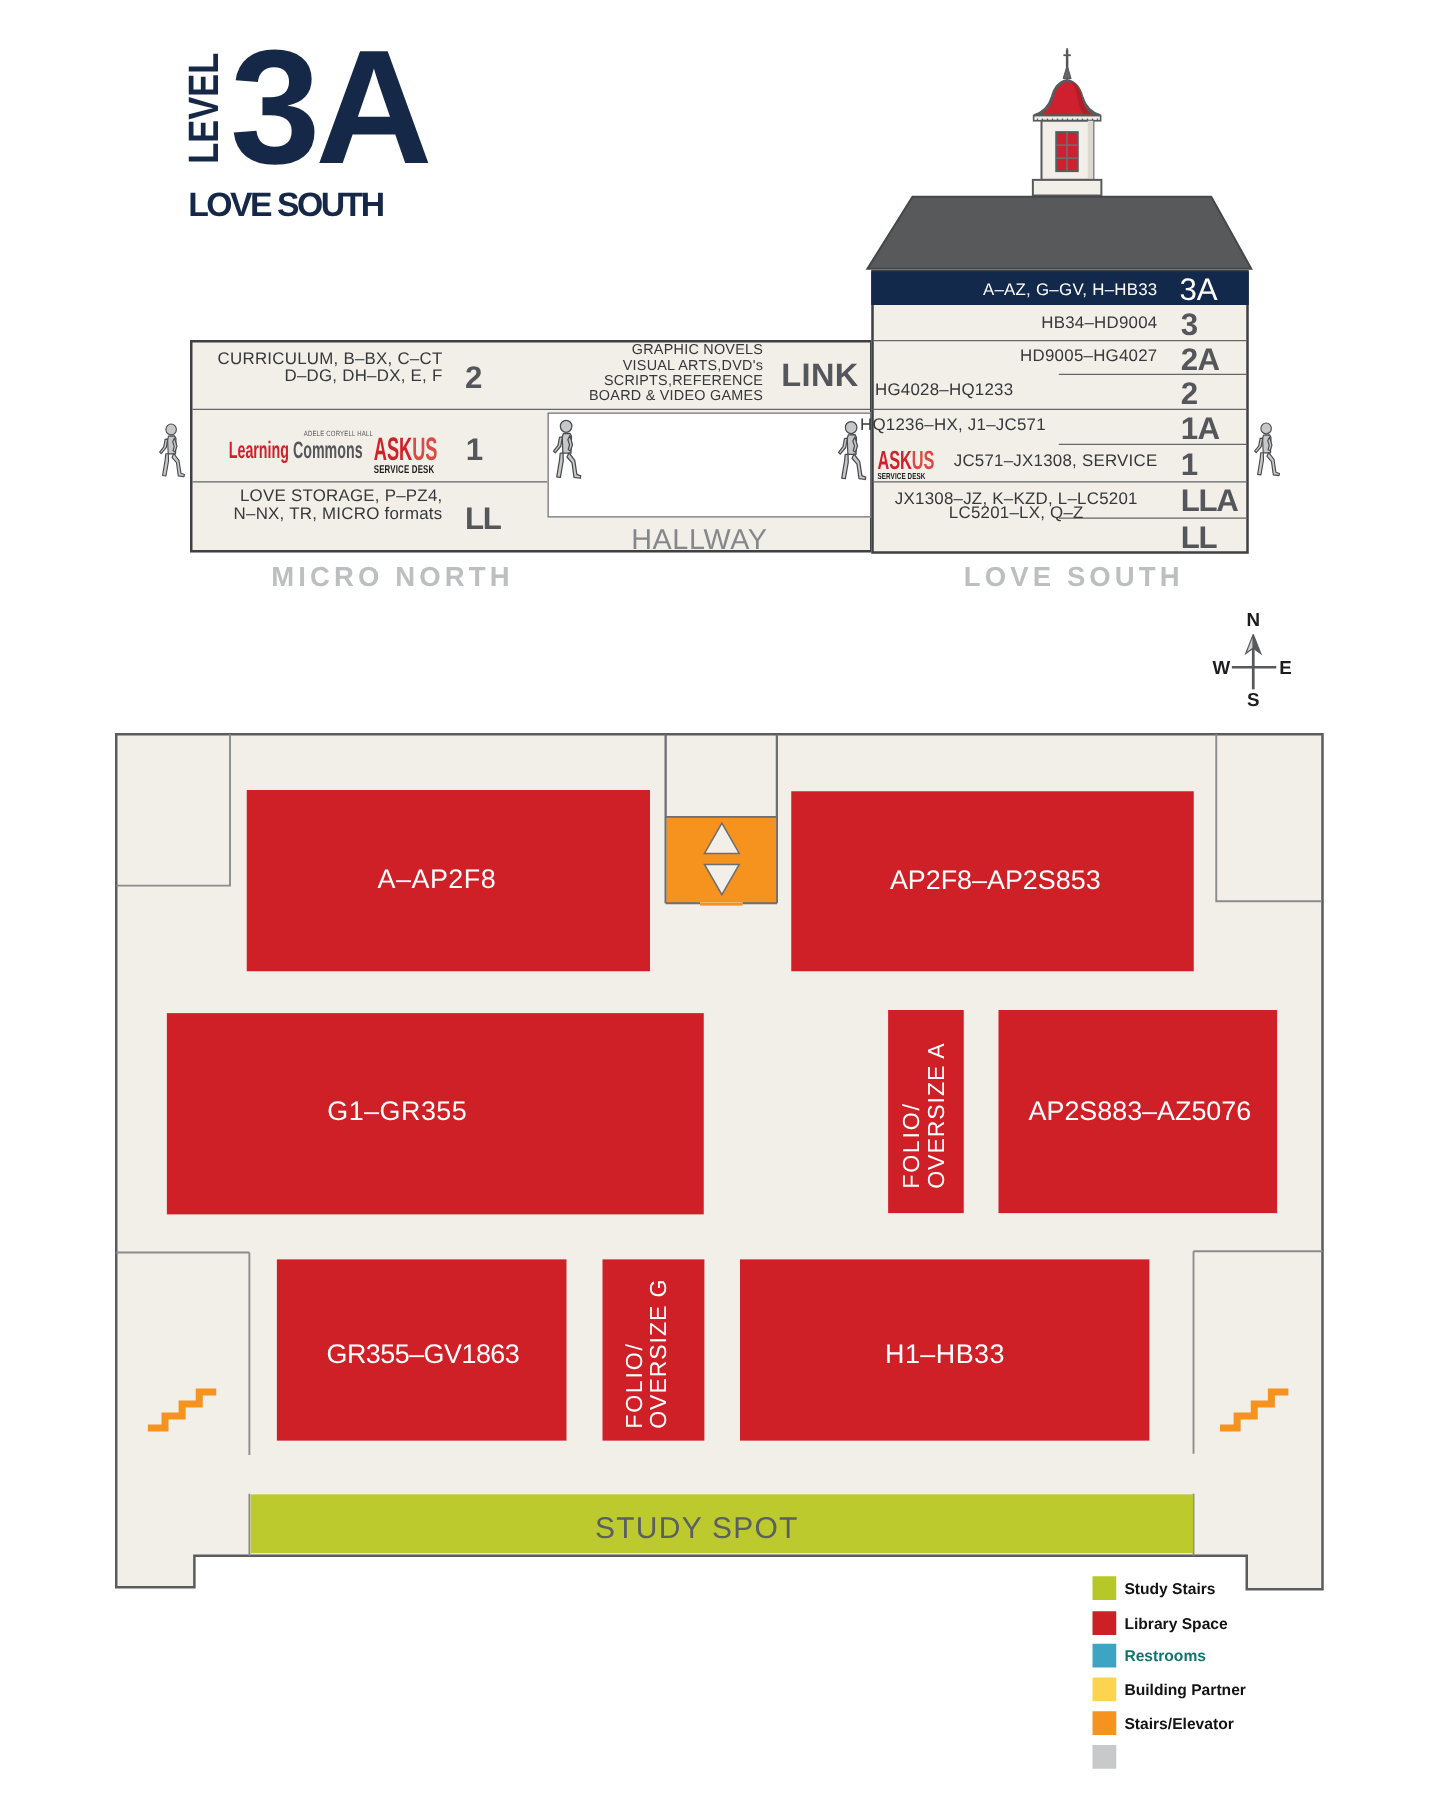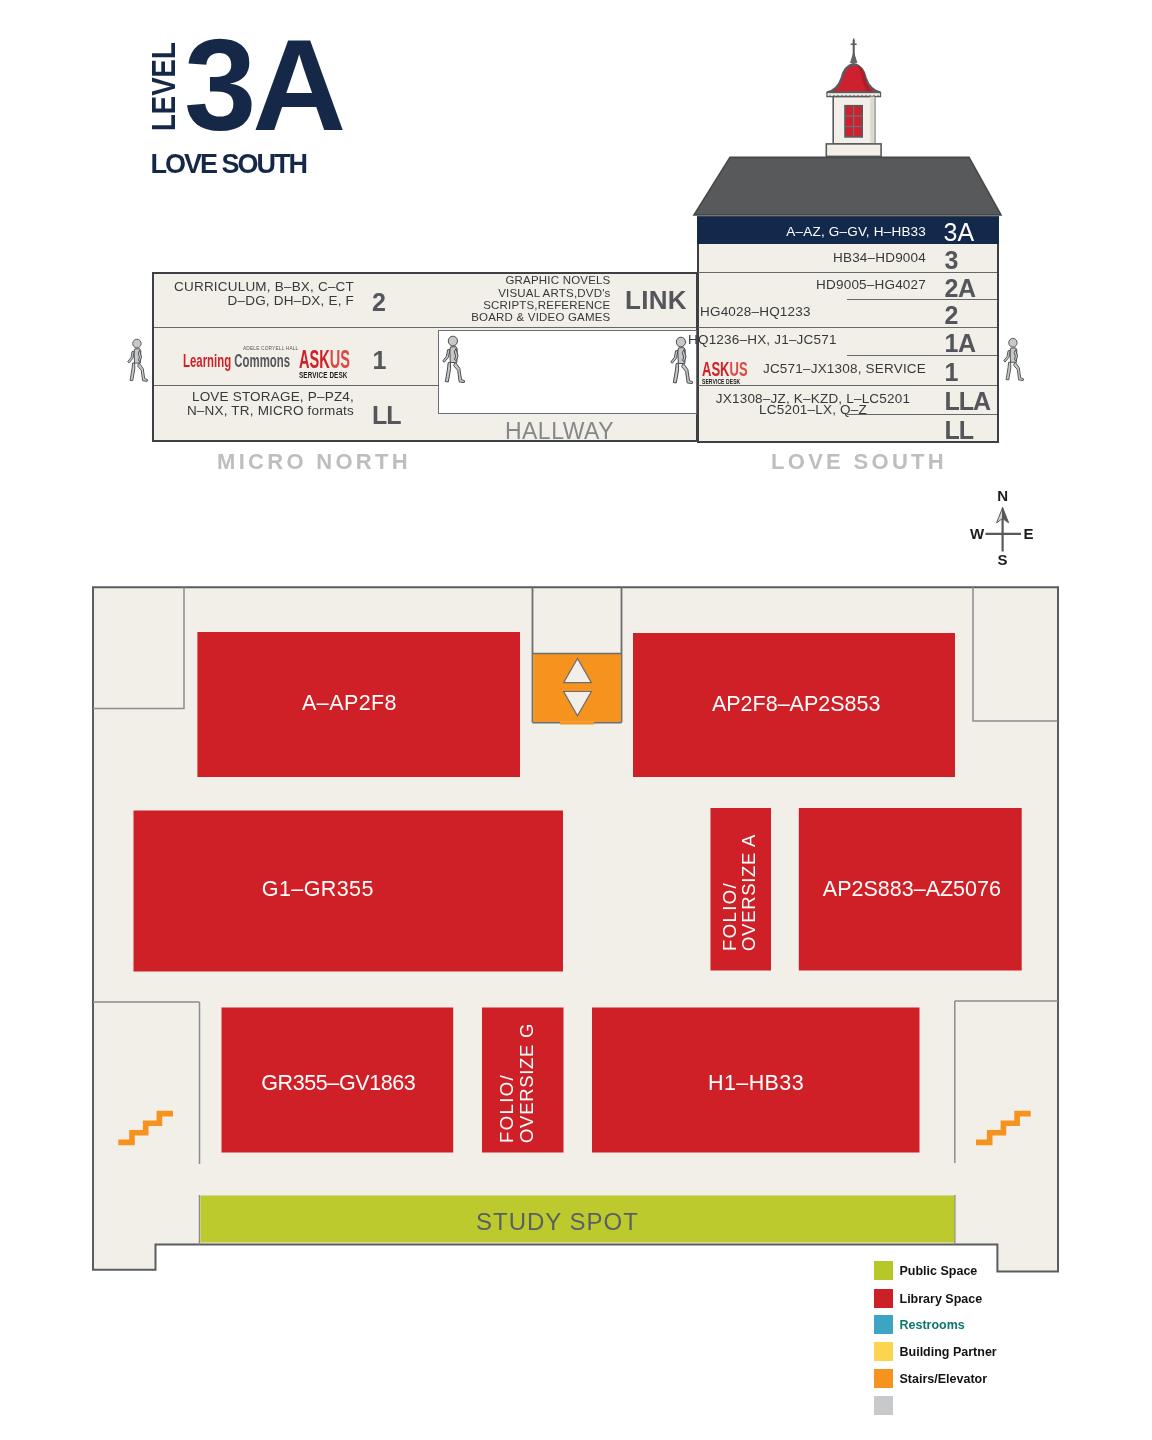--- a/index.html
+++ b/index.html
@@ -252,21 +252,21 @@
 </g>
 
 <rect x="592" y="1007.5" width="327.5" height="145" fill="#d02027"></rect>
 <text x="756" y="1090" fill="#fff" font-size="21.5" letter-spacing="0.4" text-anchor="middle">H1–HB33</text>
 
 <rect x="200.5" y="1195.5" width="754" height="47" fill="#bcca2d"></rect>
 <text x="557.5" y="1230" fill="#5a5f64" font-size="24" letter-spacing="1" text-anchor="middle">STUDY SPOT</text>
 </svg>
 
 <div class="a" style="left:873.5px;top:1261px;width:19px;height:19px;background:#b5c827"></div>
-<div class="a" style="left:899.5px;top:1264px;font-size:12.5px;line-height:14px;font-weight:bold;color:#131313">Public Space</div>
+<div class="a" style="left:899.5px;top:1264px;font-size:12.5px;line-height:14px;font-weight:bold;color:#131313">Study Stairs</div>
 
 <div class="a" style="left:873.5px;top:1288.6px;width:19px;height:19px;background:#cb2026"></div>
 <div class="a" style="left:899.5px;top:1291.6px;font-size:12.5px;line-height:14px;font-weight:bold;color:#131313">Library Space</div>
 
 <div class="a" style="left:873.5px;top:1315.3px;width:19px;height:19px;background:#3da5c3"></div>
 <div class="a" style="left:899.5px;top:1318.3px;font-size:12.5px;line-height:14px;font-weight:bold;color:#0f766e">Restrooms</div>
 
 <div class="a" style="left:873.5px;top:1341.8px;width:19px;height:19px;background:#fdd44f"></div>
 <div class="a" style="left:899.5px;top:1344.8px;font-size:12.5px;line-height:14px;font-weight:bold;color:#131313">Building Partner</div>
 

